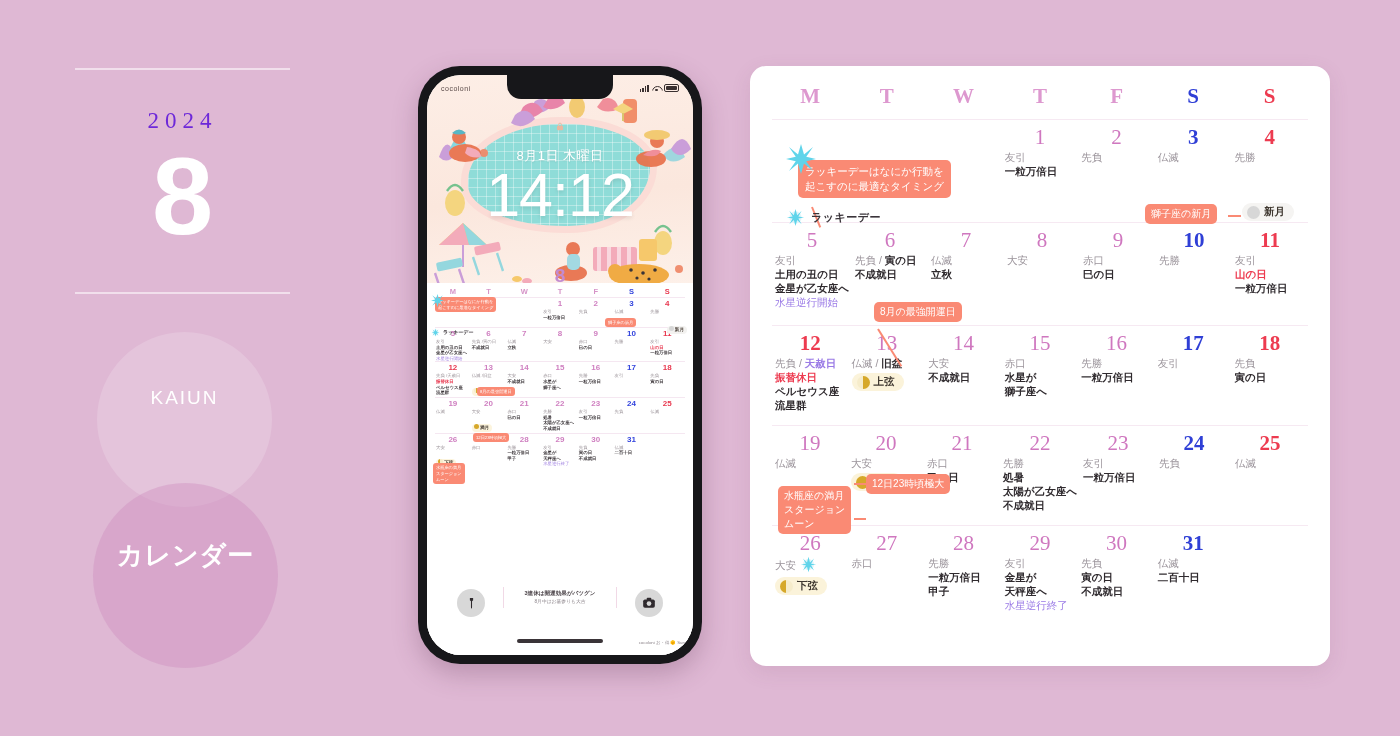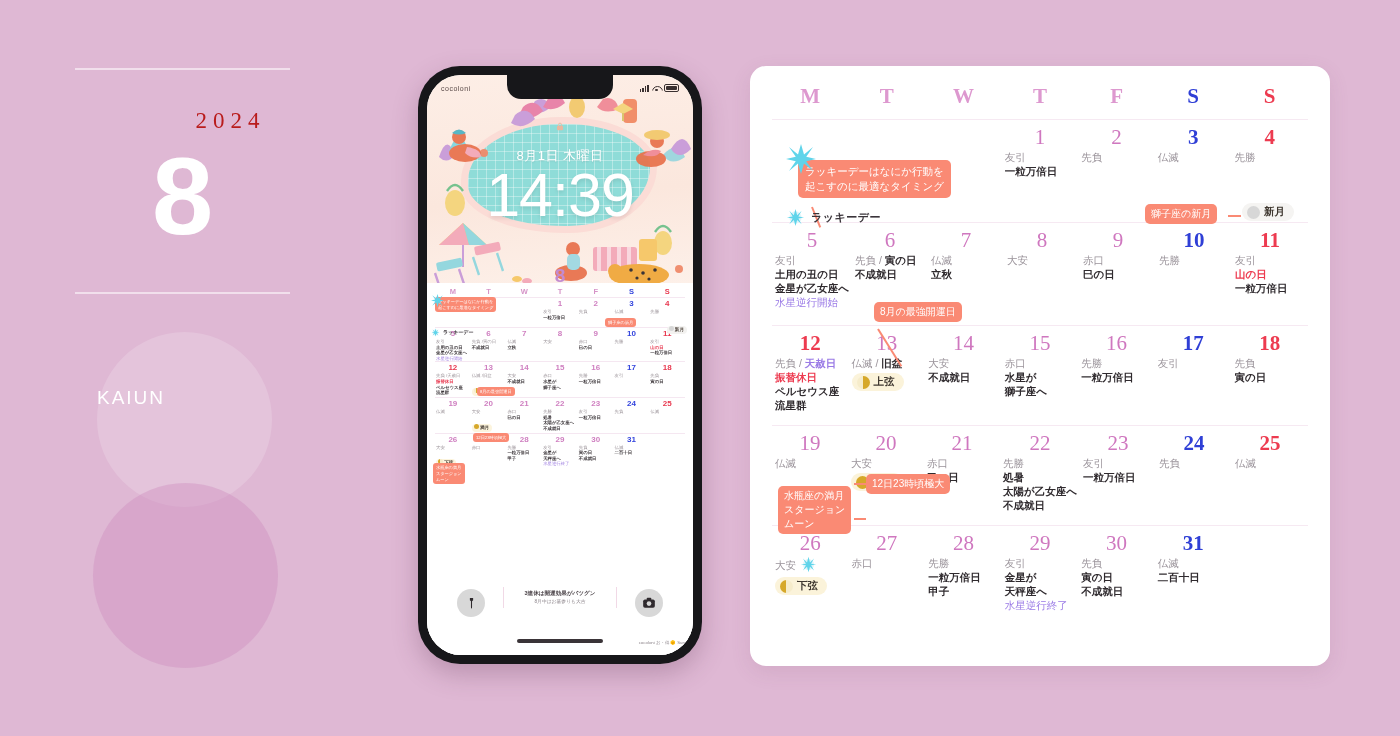--- a/index.html
+++ b/index.html
@@ -11,34 +11,33 @@
   }
   .stage { position: relative; width: 1400px; height: 736px; background: #dfb8d4; }
 
   
   .brand { position: absolute; left: 0; top: 0; width: 370px; height: 736px; }
   .brand-rule { position: absolute; left: 75px; width: 215px; height: 2px; background: rgba(255,255,255,.55); }
   .rule-top { top: 68px; }
   .rule-mid { top: 292px; }
   .brand-year {
     position: absolute; left: 0; top: 108px; width: 365px; text-align: center;
-    color: #b91c1c; font-size: 23px; letter-spacing: 6px; font-weight: 400;
+    color: #6d28d9; font-size: 23px; letter-spacing: 6px; font-weight: 400;
     font-family: "Liberation Serif", "DejaVu Serif", serif;
-    margin-left: 48px;
   }
   .brand-month {
     position: absolute; left: 0; top: 136px; width: 365px; text-align: center;
     color: #ffffff; font-size: 110px; line-height: 120px; font-weight: 700;
     font-family: "Liberation Sans", sans-serif;
   }
   .circ { position: absolute; border-radius: 50%; }
   .circ-a { left: 97px; top: 332px; width: 175px; height: 175px; background: rgba(255,255,255,.17); }
   .circ-b { left: 93px; top: 483px; width: 185px; height: 185px; background: rgba(205,140,190,.40); }
   .circ-a-label {
-    position: absolute; left: 97px; top: 385px; width: 175px; text-align: left;
+    position: absolute; left: 97px; top: 385px; width: 175px; text-align: center;
     color: #fff; font-size: 19px; line-height: 25px; letter-spacing: 2px;
   }
   .circ-b-label {
     position: absolute; left: 93px; top: 538px; width: 185px; text-align: center;
     color: #fff; font-size: 26px; line-height: 35px; font-weight: 700; letter-spacing: 1px;
   }
 
   
   .phone {
     position: absolute; left: 418px; top: 66px; width: 284px; height: 598px;
@@ -212,20 +211,21 @@
     <div class="brand-rule rule-top"></div>
     <div class="brand-year">2024</div>
     <div class="brand-month">8</div>
     <div class="brand-rule rule-mid"></div>
     <div class="circ circ-a"></div>
     <div class="circ circ-b"></div>
     <div class="circ-a-label">
       <div>KAIUN</div>
     </div>
     <div class="circ-b-label">
+      <div>カレンダー</div>
     </div>
   </div>
 
   <div class="phone">
     <div class="phone-screen">
       <div class="notch"></div>
       <div class="phone-statusbar">
         <div class="sb-brand">cocoloni</div>
         <div class="sb-right">
           <span class="bars">
@@ -325,21 +325,21 @@
               <ellipse cx="14" cy="6" rx="5" ry="3" fill="#f3a8b8"></ellipse>
             </g>
           </g>
         </svg>
 
         <svg class="lock-lock" viewBox="0 0 24 24" width="9" height="11">
           <rect x="4" y="10" width="16" height="12" rx="2.5" fill="#e8b8a0"></rect>
           <path d="M8 10V7a4 4 0 0 1 8 0v3" stroke="#e8b8a0" stroke-width="2.4" fill="none"></path>
         </svg>
         <div class="lock-date">8月1日 木曜日</div>
-        <div class="lock-time">14:39</div>
+        <div class="lock-time">14:12</div>
         <div class="lock-month">8</div>
       </div>
 
       <div class="mini">
         <div class="mini-wk">
           <div>M</div>
           <div>T</div>
           <div>W</div>
           <div>T</div>
           <div>F</div>

